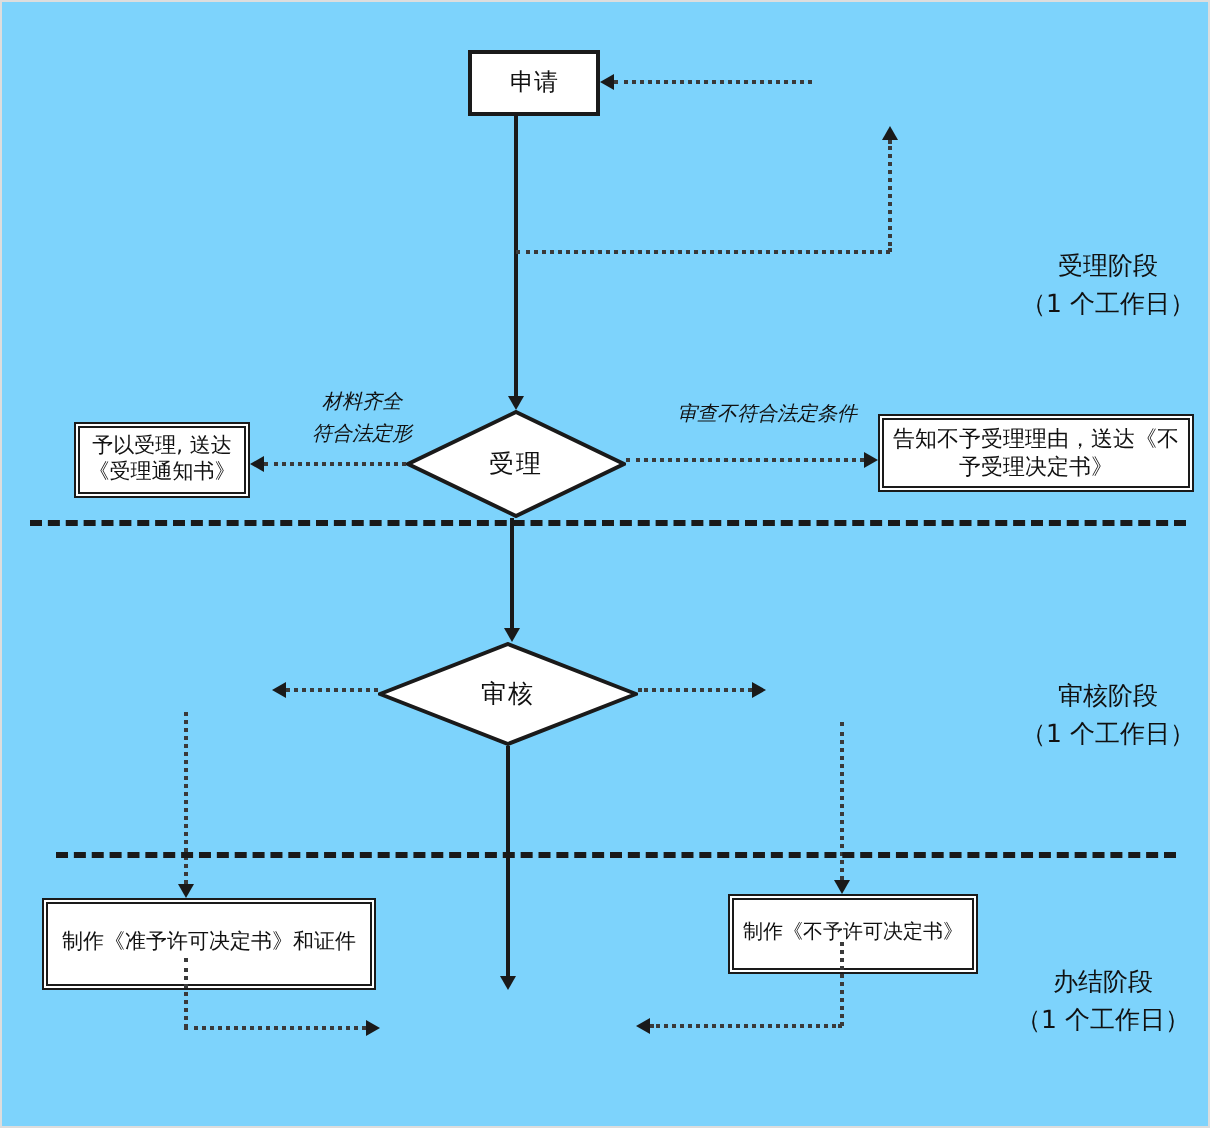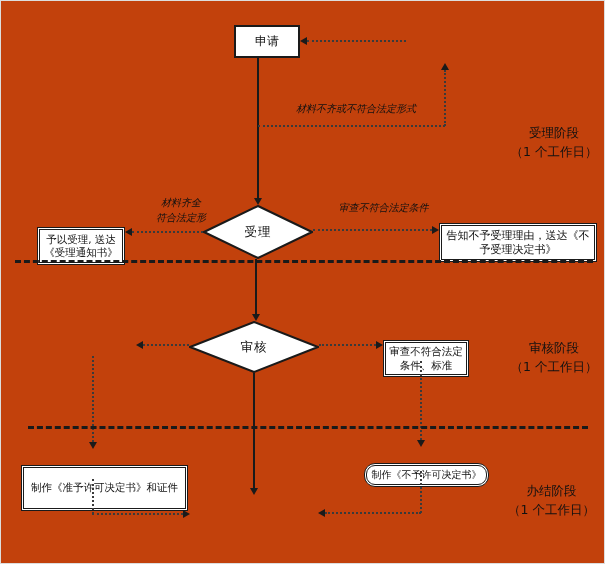--- a/index.html
+++ b/index.html
@@ -1,26 +1,26 @@
 <!DOCTYPE html>
 <html lang="zh"><head>
 <meta charset="utf-8">
 <style>
   html,body{margin:0;padding:0;background:#fff;}
   #canvas{
-    position:relative;width:605px;height:564px;background:#c2410c;
+    position:relative;width:605px;height:564px;background:#7dd3fc;
     font-family:"DejaVu Sans",sans-serif;color:#111;overflow:hidden;
     border:1px solid #ddd;box-sizing:border-box;
   }
   .box{
     position:absolute;background:#fff;border:2px solid #1a1a1a;box-sizing:border-box;
     display:flex;align-items:center;justify-content:center;text-align:center;
     font-size:12px;line-height:1.25;padding:1px 2px;
   }
-  .box.dbl{border:3px double #1a1a1a;font-size:10.5px;margin-top:16px;}
+  .box.dbl{border:3px double #1a1a1a;font-size:10.5px;}
   .diamond{position:absolute;}
   .diamond svg{position:absolute;left:0;top:0;}
   .dlabel{
     position:absolute;left:0;top:0;right:0;bottom:0;
     display:flex;align-items:center;justify-content:center;
     font-size:12.5px;letter-spacing:1px;
   }
   .vline{position:absolute;width:0;border-left:2px solid #1a1a1a;}
   .hdot{position:absolute;height:0;border-top:2px dotted #3a3a3a;}
   .vdot{position:absolute;width:0;border-left:2px dotted #3a3a3a;}
@@ -50,29 +50,26 @@
 
   <div class="box dbl" style="left:36px;top:210px;width:88px;height:38px;font-size:10.5px;">
     <span>予以受理, 送达《受理通知书》</span>
   </div>
 
   <div class="box dbl" style="left:438px;top:206px;width:158px;height:39px;font-size:11px;">
     <span>告知不予受理理由，送达《不予受理决定书》</span>
   </div>
 
 
-  <div class="box dbl" style="left:382px;top:323px;width:86px;height:37px;">
-    <span>审查不符合法定条件、标准</span>
-  </div>
 
   <div class="box dbl" style="left:20px;top:448px;width:167px;height:46px;">
     <span>制作《准予许可决定书》和证件</span>
   </div>
 
-  <div class="box dbl" style="left:363px;top:446px;width:125px;height:24px;font-size:10px;border-radius:11px;">
+  <div class="box dbl" style="left:363px;top:446px;width:125px;height:40px;font-size:10px;">
     <span>制作《不予许可决定书》</span>
   </div>
 
   <div class="diamond" style="left:202px;top:204px;width:110px;height:54px;">
     <svg width="110" height="54" viewBox="0 0 110 54">
       <polygon points="55,1 109,27 55,53 1,27" fill="#ffffff" stroke="#1a1a1a" stroke-width="2"></polygon>
     </svg>
     <span class="dlabel">受理</span>
   </div>
 
@@ -122,24 +119,23 @@
   <div class="hdot" style="left:91px;top:512px;width:91px;"></div>
   <div class="ah right" style="left:182px;top:509px;"></div>
 
   <div class="vdot" style="left:419px;top:470px;height:42px;"></div>
   <div class="hdot" style="left:324px;top:511px;width:96px;"></div>
   <div class="ah left" style="left:317px;top:508px;"></div>
 
   <div class="divider" style="left:14px;top:259px;width:578px;"></div>
   <div class="divider" style="left:27px;top:425px;width:560px;"></div>
 
-  <div class="elabel" style="left:270px;top:100px;width:170px;">材料不齐或不符合法定形式</div>
 
   <div class="elabel" style="left:138px;top:194px;width:84px;">
-    <span style="display:block;">材料齐全</span>
+    <span style="display:block;font-family:Liberation Mono, monospace;">材料齐全</span>
     <span style="display:block;">符合法定形</span>
   </div>
 
   <div class="elabel" style="left:330px;top:199px;width:105px;">审查不符合法定条件</div>
 
   <div class="stage" style="left:498px;top:123px;width:110px;">
     <span style="display:block;">受理阶段</span>
     <span style="display:block;">（1 个工作日）</span>
   </div>
 

